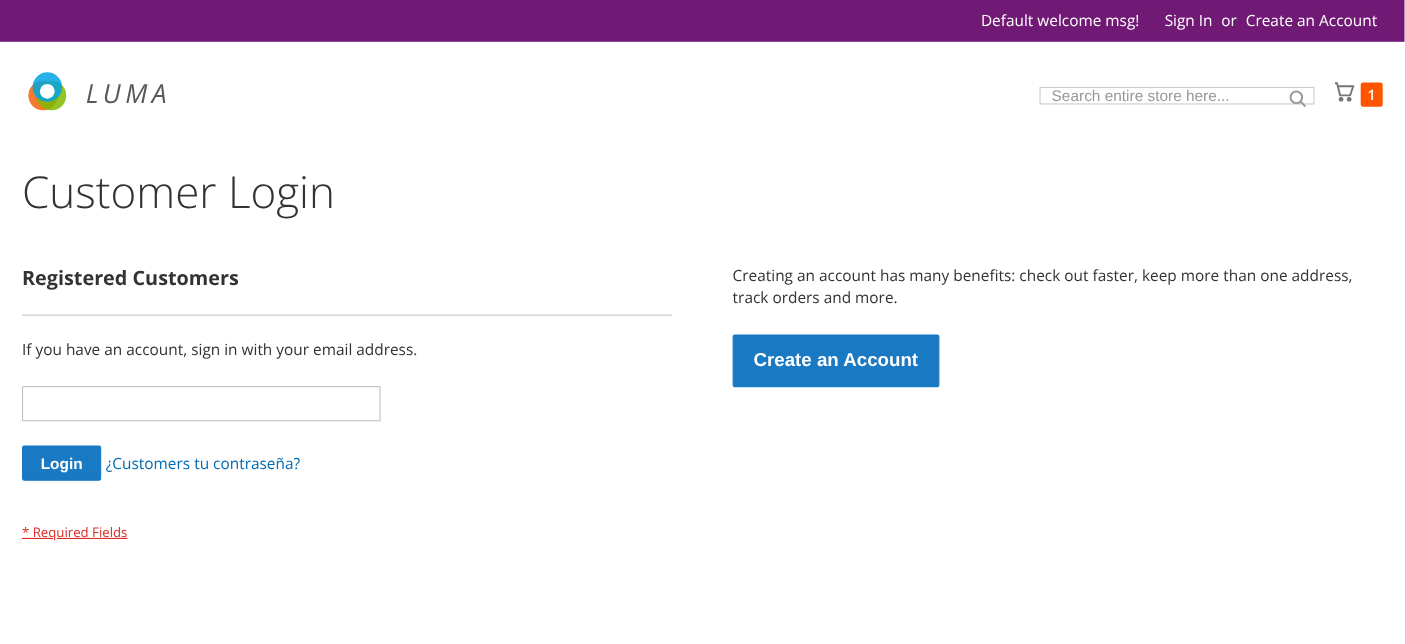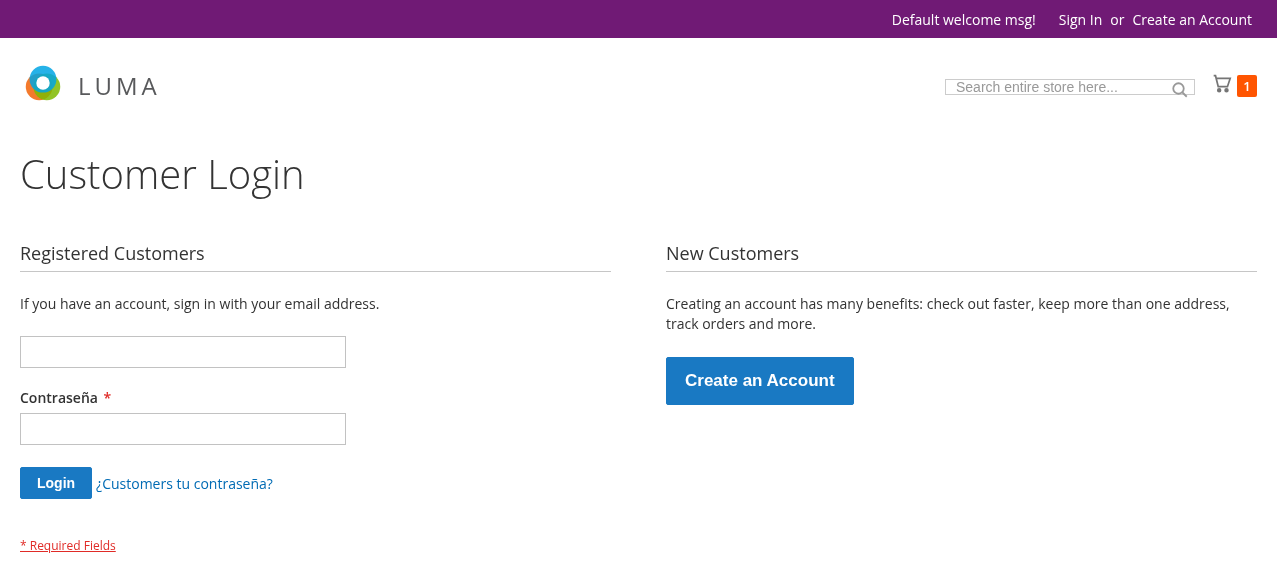--- a/index.html
+++ b/index.html
@@ -32,20 +32,21 @@
     align-items: center;
     cursor: pointer;
   }
   .logo svg { width: 46px; height: 46px; }
   .logo-text {
     font-size: 24px;
     letter-spacing: 4px;
     color: #58595b;
     margin-left: 12px;
     font-weight: 400;
+    font-style: italic;
   }
   .spacer { flex: 1; }
   .search-box {
     position: relative;
     width: 250px;
     margin-right: 14px;
   }
   .search-box input {
     width: 100%;
     height: 16px;
@@ -89,24 +90,24 @@
     margin: 15px 0 40px 0;
   }
   .columns {
     display: flex;
     gap: 55px;
   }
   .col-left { width: 48%; }
   .col-right { width: 48%; }
   .block-title {
     font-size: 18px;
-    font-weight: 400;
+    font-weight: 700;
     color: #333;
     border-bottom: 1px solid #c6c6c6;
-    padding-bottom: 6px;
+    padding-bottom: 21px;
     margin-bottom: 22px;
   }
   .block-desc {
     font-size: 14px;
     color: #333;
     line-height: 1.45;
     margin-bottom: 22px;
   }
   .field { margin-bottom: 20px; }
   .field label {
@@ -191,36 +192,28 @@
   <div class="columns">
 
     <div class="col-left">
       <div class="block-title">Registered Customers</div>
       <div class="block-desc">If you have an account, sign in with your email address.</div>
 
       <div class="field">
         <input type="text" style="">
       </div>
 
-      <div class="field">
-        <label>
-          <span>Contraseña</span>
-          <span class="req">*</span>
-        </label>
-        <input type="password" style="">
-      </div>
 
       <div class="actions">
         <button class="btn-primary">Login</button>
         <a class="link">¿Customers tu contraseña?</a>
       </div>
 
       <div class="required-note">* Required Fields</div>
     </div>
 
     <div class="col-right">
-      <div class="block-title">New Customers</div>
       <div class="block-desc">Creating an account has many benefits: check out faster, keep more than one address, track orders and more.</div>
       <button class="btn-primary big">Create an Account</button>
     </div>
 
   </div>
 </div>
 
 </body></html>

